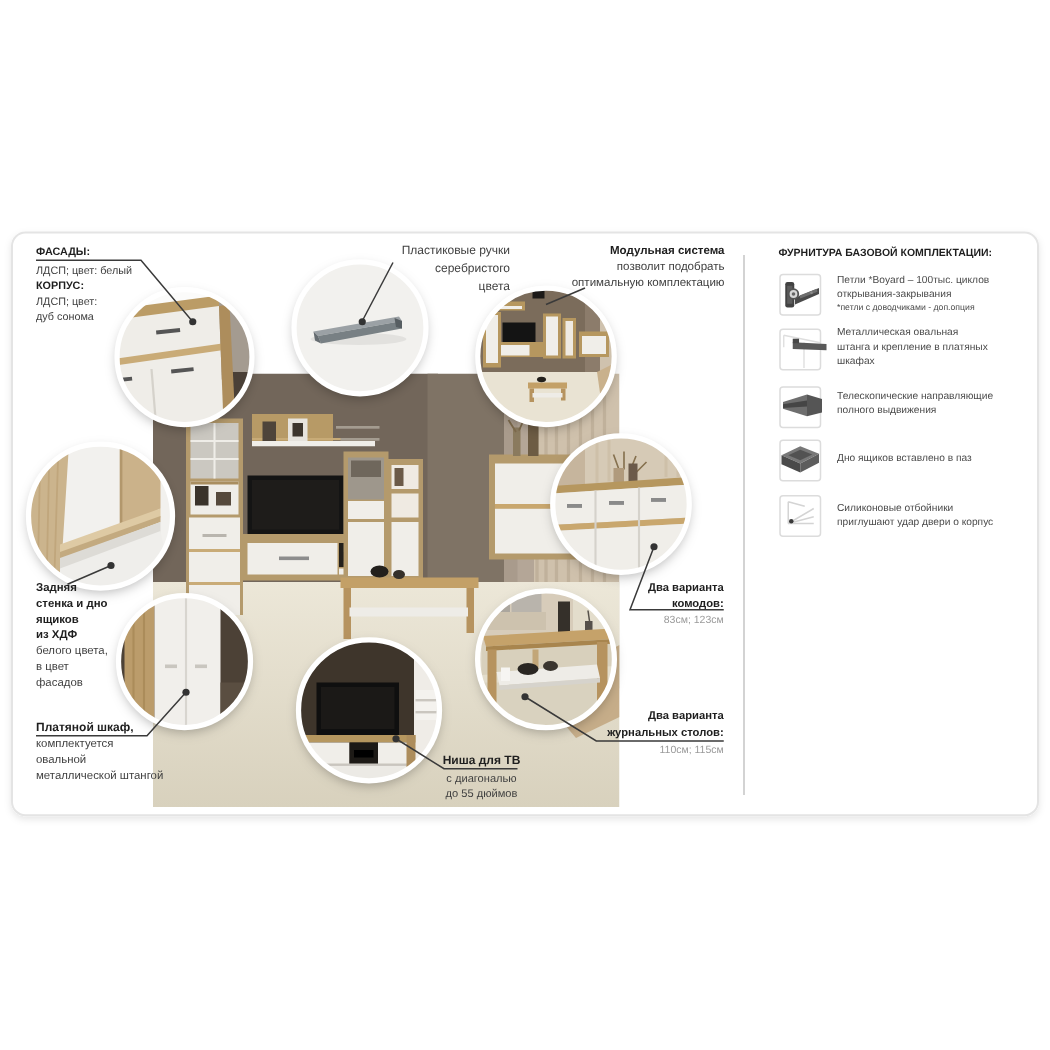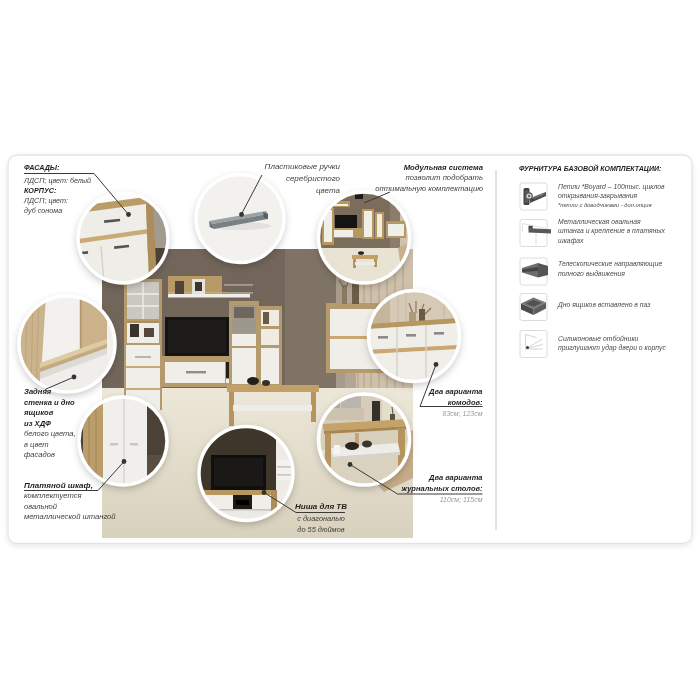--- a/index.html
+++ b/index.html
@@ -1,17 +1,17 @@
 <!DOCTYPE html>
 <html><head>
 <meta charset="utf-8">
 <style>
   html,body{margin:0;padding:0;background:#ffffff;}
   .page{position:relative;width:700px;height:700px;background:#c4b5fd;overflow:hidden;
-        font-family:"Liberation Sans", sans-serif;font-style:italic;}
+        font-family:"Liberation Sans", sans-serif;}
   svg{position:absolute;left:0;top:0;}
   text{font-family:"Liberation Sans", sans-serif;}
 </style>
 </head>
 <body>
 <div class="page">
 <svg width="700" height="700" viewBox="0 0 700 700">
 <defs>
   <filter id="cardsh" x="-5%" y="-5%" width="110%" height="115%">
     <feDropShadow dx="0" dy="2" stdDeviation="2.5" flood-color="#000000" flood-opacity="0.10"></feDropShadow>

